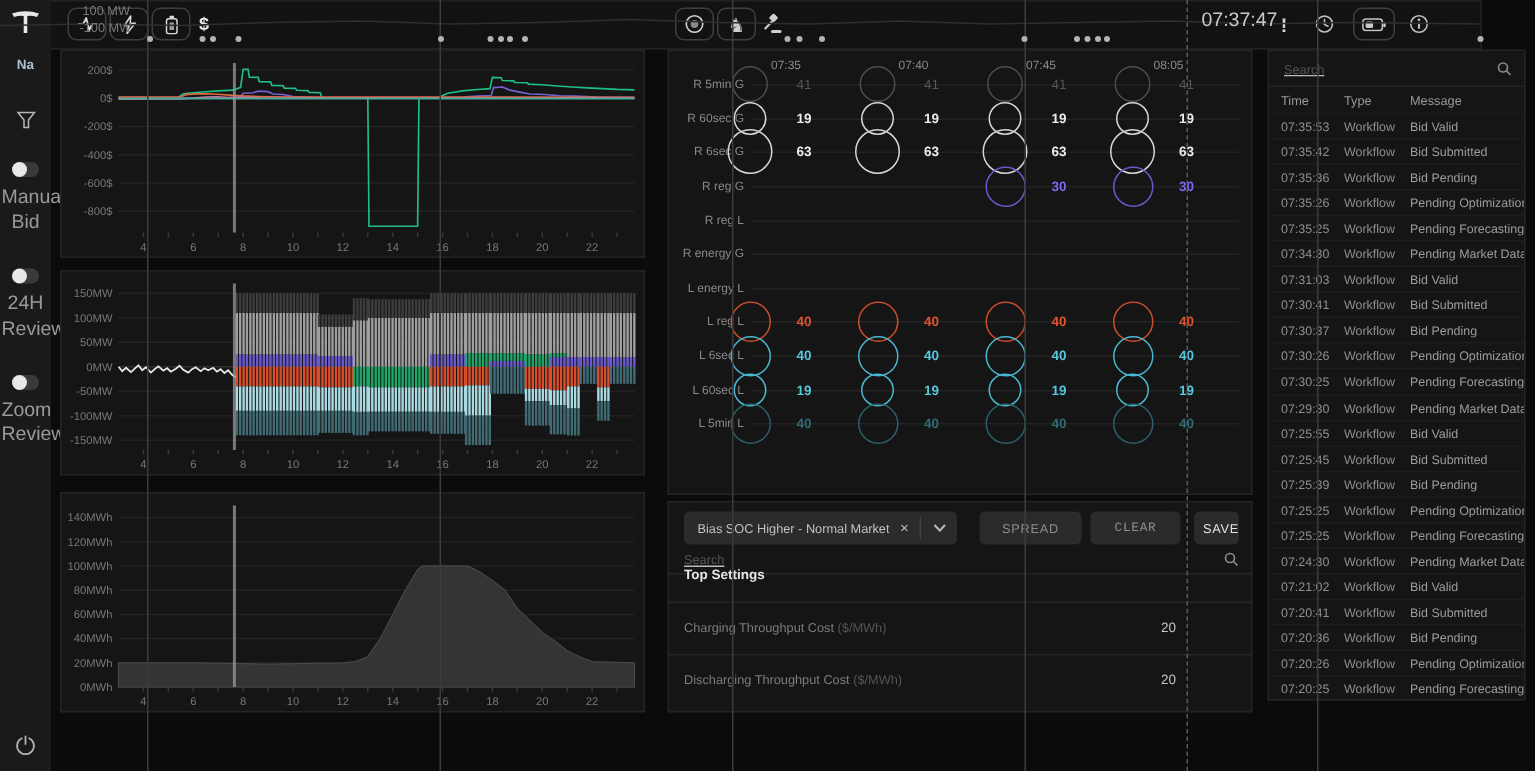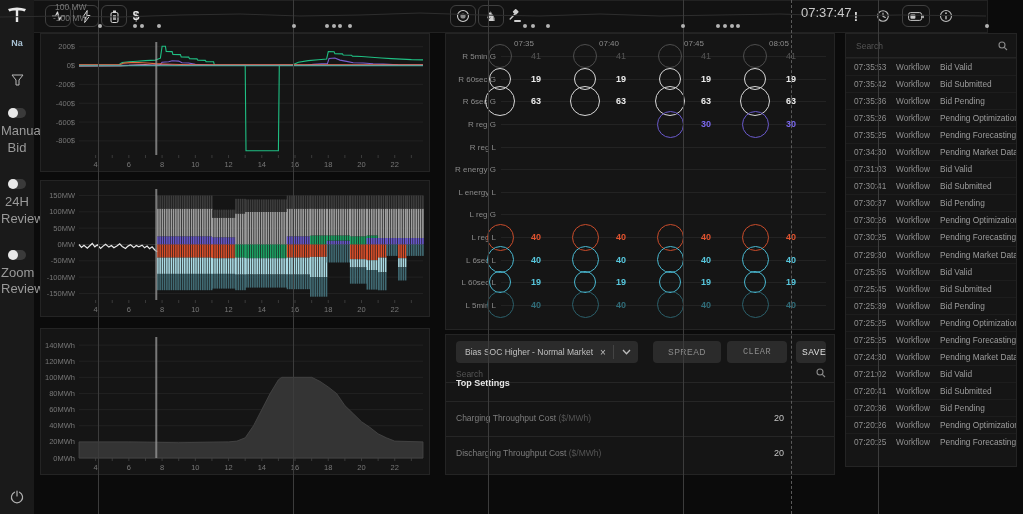--- a/index.html
+++ b/index.html
@@ -54,21 +54,21 @@
   .dropdown { position:absolute; left:10px; top:6px; width:182px; height:22px; background:#2b2b2b; border-radius:4px; display:flex; align-items:center; cursor:pointer; }
   .dd-text { flex:1; padding-left:9px; font-size:8.5px; color:#c0c0c0; white-space:nowrap; overflow:hidden; }
   .dd-x { width:20px; text-align:center; color:#bdbdbd; font-size:10px; cursor:pointer; }
   .dd-sep { width:1px; height:14px; background:#444; }
   .dd-chev { width:24px; display:flex; align-items:center; justify-content:center; cursor:pointer; }
   .ctl-btn { position:absolute; top:6px; height:22px; background:#2b2b2b; border:none; border-radius:4px; font-family:inherit; font-size:8.5px; letter-spacing:0.5px; color:#8d8d8d; cursor:pointer; }
   #btn-spread { left:207px; width:68px; }
   #btn-clear  { left:281px; width:60px;font-family:Liberation Mono, monospace; }
   #btn-save   { left:350px; width:30px; color:#e2e2e2; }
   .ctl-search { position:absolute; left:0; right:0; top:28px; height:20px; border-bottom:1px solid #262626; }
-  .ctl-search input, .log-search input { width:100%; height:100%; background:transparent; border:none; outline:none; color:#bbb; font-family:inherit; font-size:8.5px; padding-left:10px; }
+  .ctl-search input, .log-search input { width:100%; height:100%; background:transparent; border:none; outline:none; color:#bbb; font-family:inherit; font-size:8.5px; padding-left:10px;text-decoration:underline; }
   .ctl-search input::placeholder, .log-search input::placeholder { color:#555; }
   .search-glass { position:absolute; right:8px; top:50%; transform:translateY(-50%); }
   .section-title { position:absolute; left:10px; top:43px; font-size:9px; font-weight:bold; color:#e6e6e6; }
   .ctl-divider { position:absolute; left:0; right:0; height:1px; background:#262626; }
   .setting-row { position:absolute; left:0; right:0; height:32px; cursor:pointer; }
   .setting-label { position:absolute; left:10px; top:50%; transform:translateY(-50%); font-size:8.5px; color:#7d7d7d; }
   .setting-unit { color:#555; }
   .setting-value { position:absolute; right:50px; top:50%; transform:translateY(-50%); font-size:9px; color:#c4c4c4; }
   
   .log-search { position:relative; height:24px; border-bottom:1px solid #242424; }
@@ -1146,28 +1146,20 @@
       <div class="m-row">
         <div class="m-line"></div>
         <div class="m-label">L energy L</div>
         <div class="m-cell" style="left: 50px;"></div>
         <div class="m-cell" style="left: 135px;"></div>
         <div class="m-cell" style="left: 220px;"></div>
         <div class="m-cell" style="left: 305px;"></div>
       </div>
       <div class="m-row">
         <div class="m-line"></div>
-        <div class="m-label">L reg G</div>
-        <div class="m-cell" style="left: 50px;"></div>
-        <div class="m-cell" style="left: 135px;"></div>
-        <div class="m-cell" style="left: 220px;"></div>
-        <div class="m-cell" style="left: 305px;"></div>
-      </div>
-      <div class="m-row">
-        <div class="m-line"></div>
         <div class="m-label">L reg L</div>
         <div class="m-cell" style="left: 50px;">
           <div class="m-circle c-orange" style="height: 27px; width: 27px; left: -9.5px; margin-top: -13.5px;"></div>
           <div class="m-val v-orange">40</div>
         </div>
         <div class="m-cell" style="left: 135px;">
           <div class="m-circle c-orange" style="height: 27px; width: 27px; left: -9.5px; margin-top: -13.5px;"></div>
           <div class="m-val v-orange">40</div>
         </div>
         <div class="m-cell" style="left: 220px;">
@@ -1281,20 +1273,25 @@
 <div class="panel" id="log-panel">
   <div class="log-search">
     <input type="text" placeholder="Search" style="">
     <span class="search-glass">
       <svg width="10" height="10" viewBox="0 0 10 10">
           <circle cx="4" cy="4" r="3" fill="none" stroke="#8a8a8a" stroke-width="1.1"></circle>
           <line x1="6.3" y1="6.3" x2="9" y2="9" stroke="#8a8a8a" stroke-width="1.1"></line>
         </svg>
     </span>
   </div>
+  <div class="log-head">
+    <span>Time</span>
+    <span>Type</span>
+    <span>Message</span>
+  </div>
   <div class="log-rows" id="log-rows">
       <div class="log-row">
         <span>07:35:53</span>
         <span>Workflow</span>
         <span>Bid Valid</span>
       </div>
       <div class="log-row">
         <span>07:35:42</span>
         <span>Workflow</span>
         <span>Bid Submitted</span>

